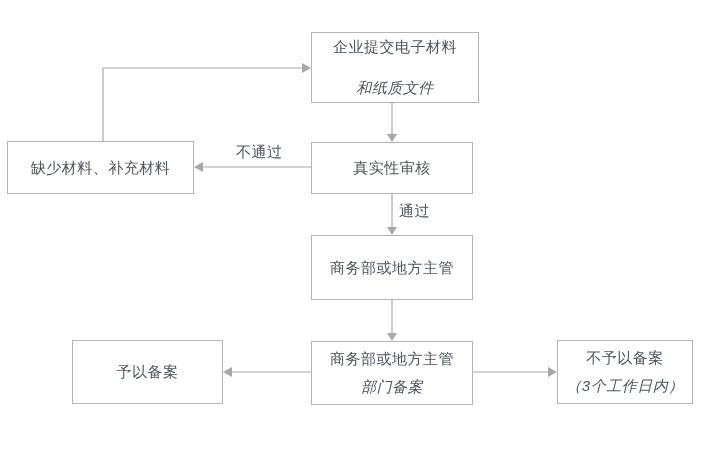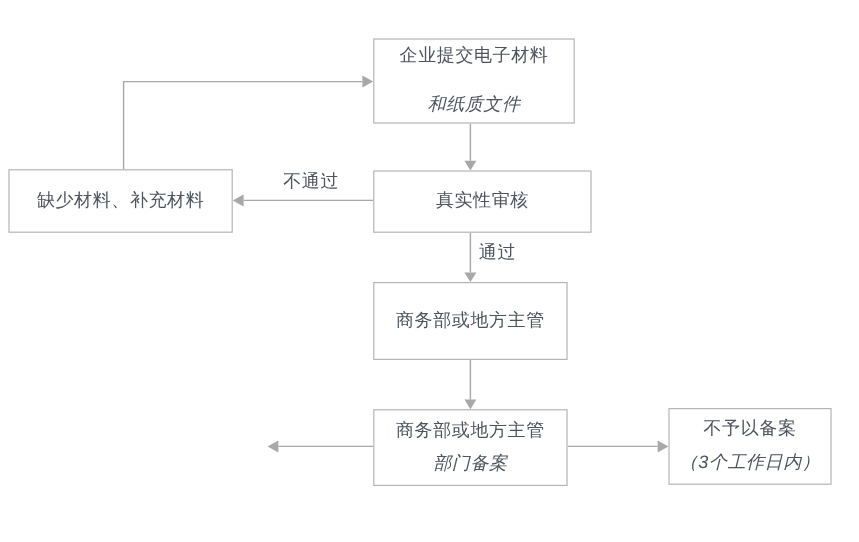--- a/index.html
+++ b/index.html
@@ -97,33 +97,36 @@
 
   <div class="node" style="left:311px; top:32px; width:168px; height:71px;justify-content:space-between;">
     <span>企业提交电子材料</span>
     <span class="line2">和纸质文件</span>
   </div>
 
   <div class="node" style="left:7px; top:141px; width:187px; height:53px;font-family:Liberation Serif, serif;">
     <span>缺少材料、补充材料</span>
   </div>
 
-  <div class="node" style="left:311px; top:142px; width:182px; height:52px;">
+  <div class="node" style="left:311px; top:142px; width:162px; height:52px;">
     <span>真实性审核</span>
   </div>
 
   <div class="node" style="left:311px; top:235px; width:162px; height:65px;">
     <span>商务部或地方主管</span>
   </div>
 
   <div class="node" style="left:311px; top:341px; width:162px; height:64px;">
     <span>商务部或地方主管</span>
     <span class="line2">部门备案</span>
   </div>
 
+  <div class="node" style="left:72px; top:340px; width:151px; height:64px;">
+    <span>予以备案</span>
+  </div>
 
   <div class="node" style="left:557px; top:340px; width:136px; height:64px;">
     <span>不予以备案</span>
     <span class="line2">（3个工作日内）</span>
   </div>
 
   <div class="edge-label" style="left:236px; top:142px;">不通过</div>
 
   <div class="edge-label" style="left:399px; top:201px;font-family:Liberation Serif, serif;">通过</div>
 

